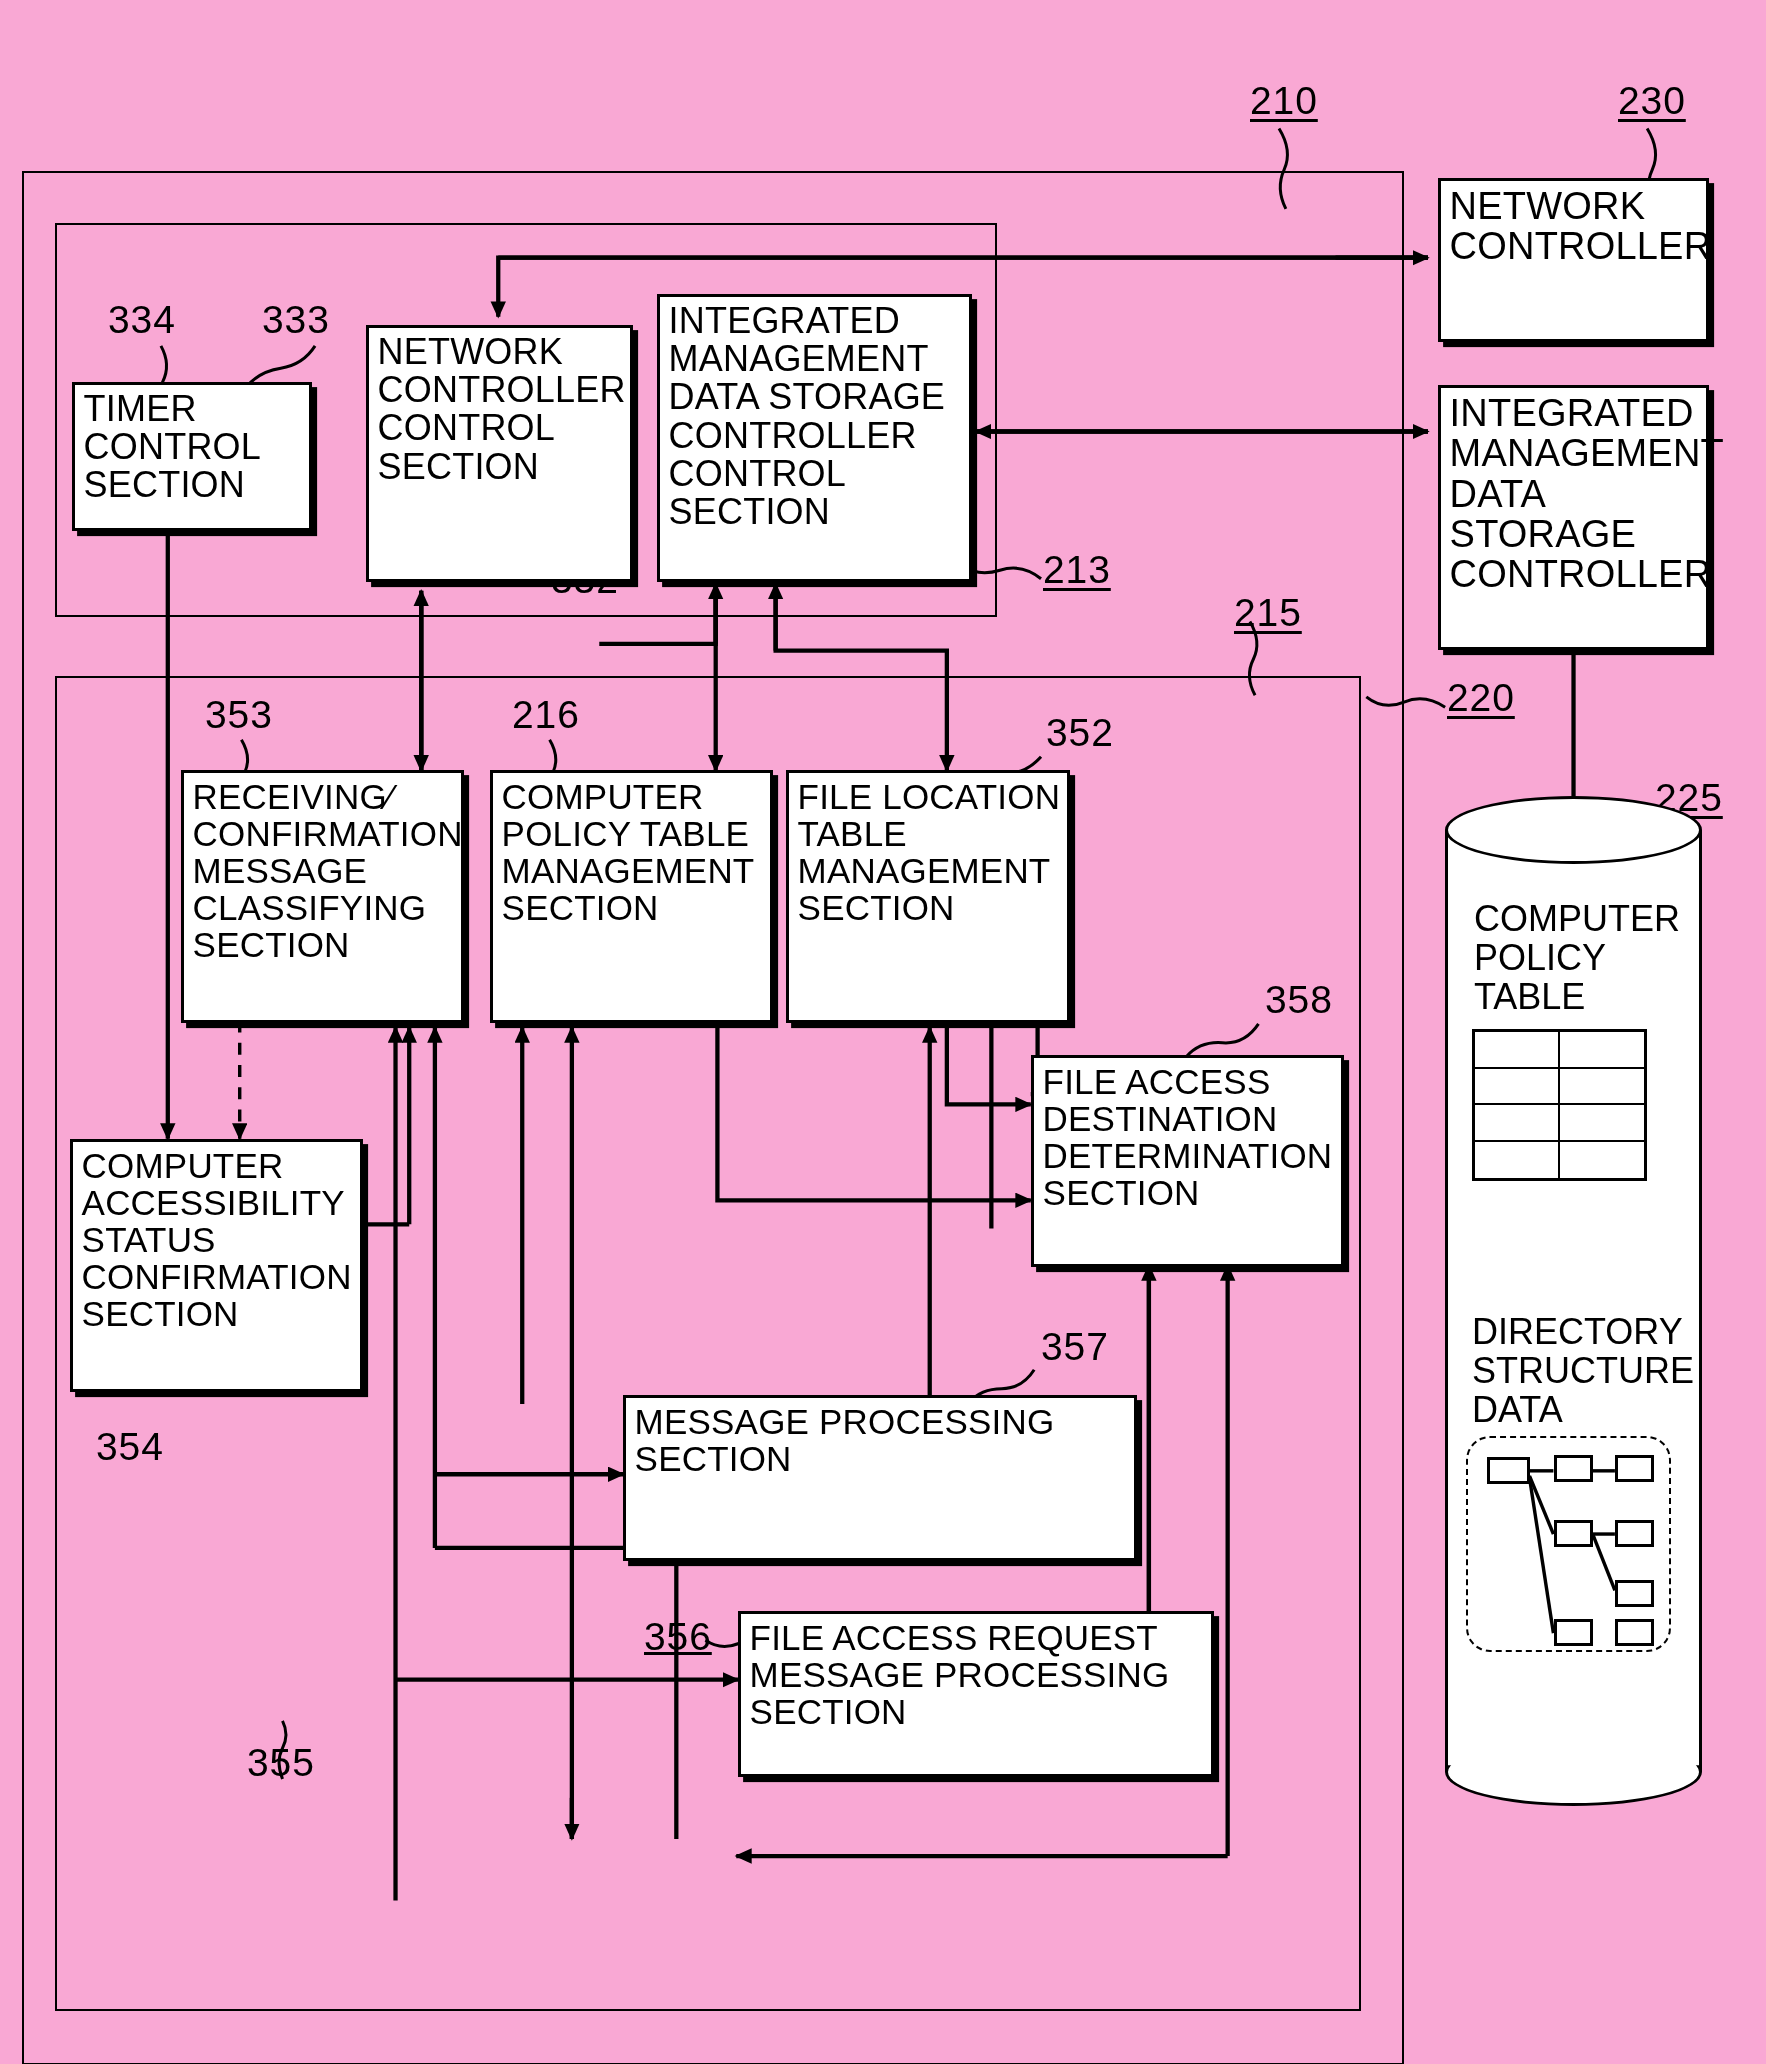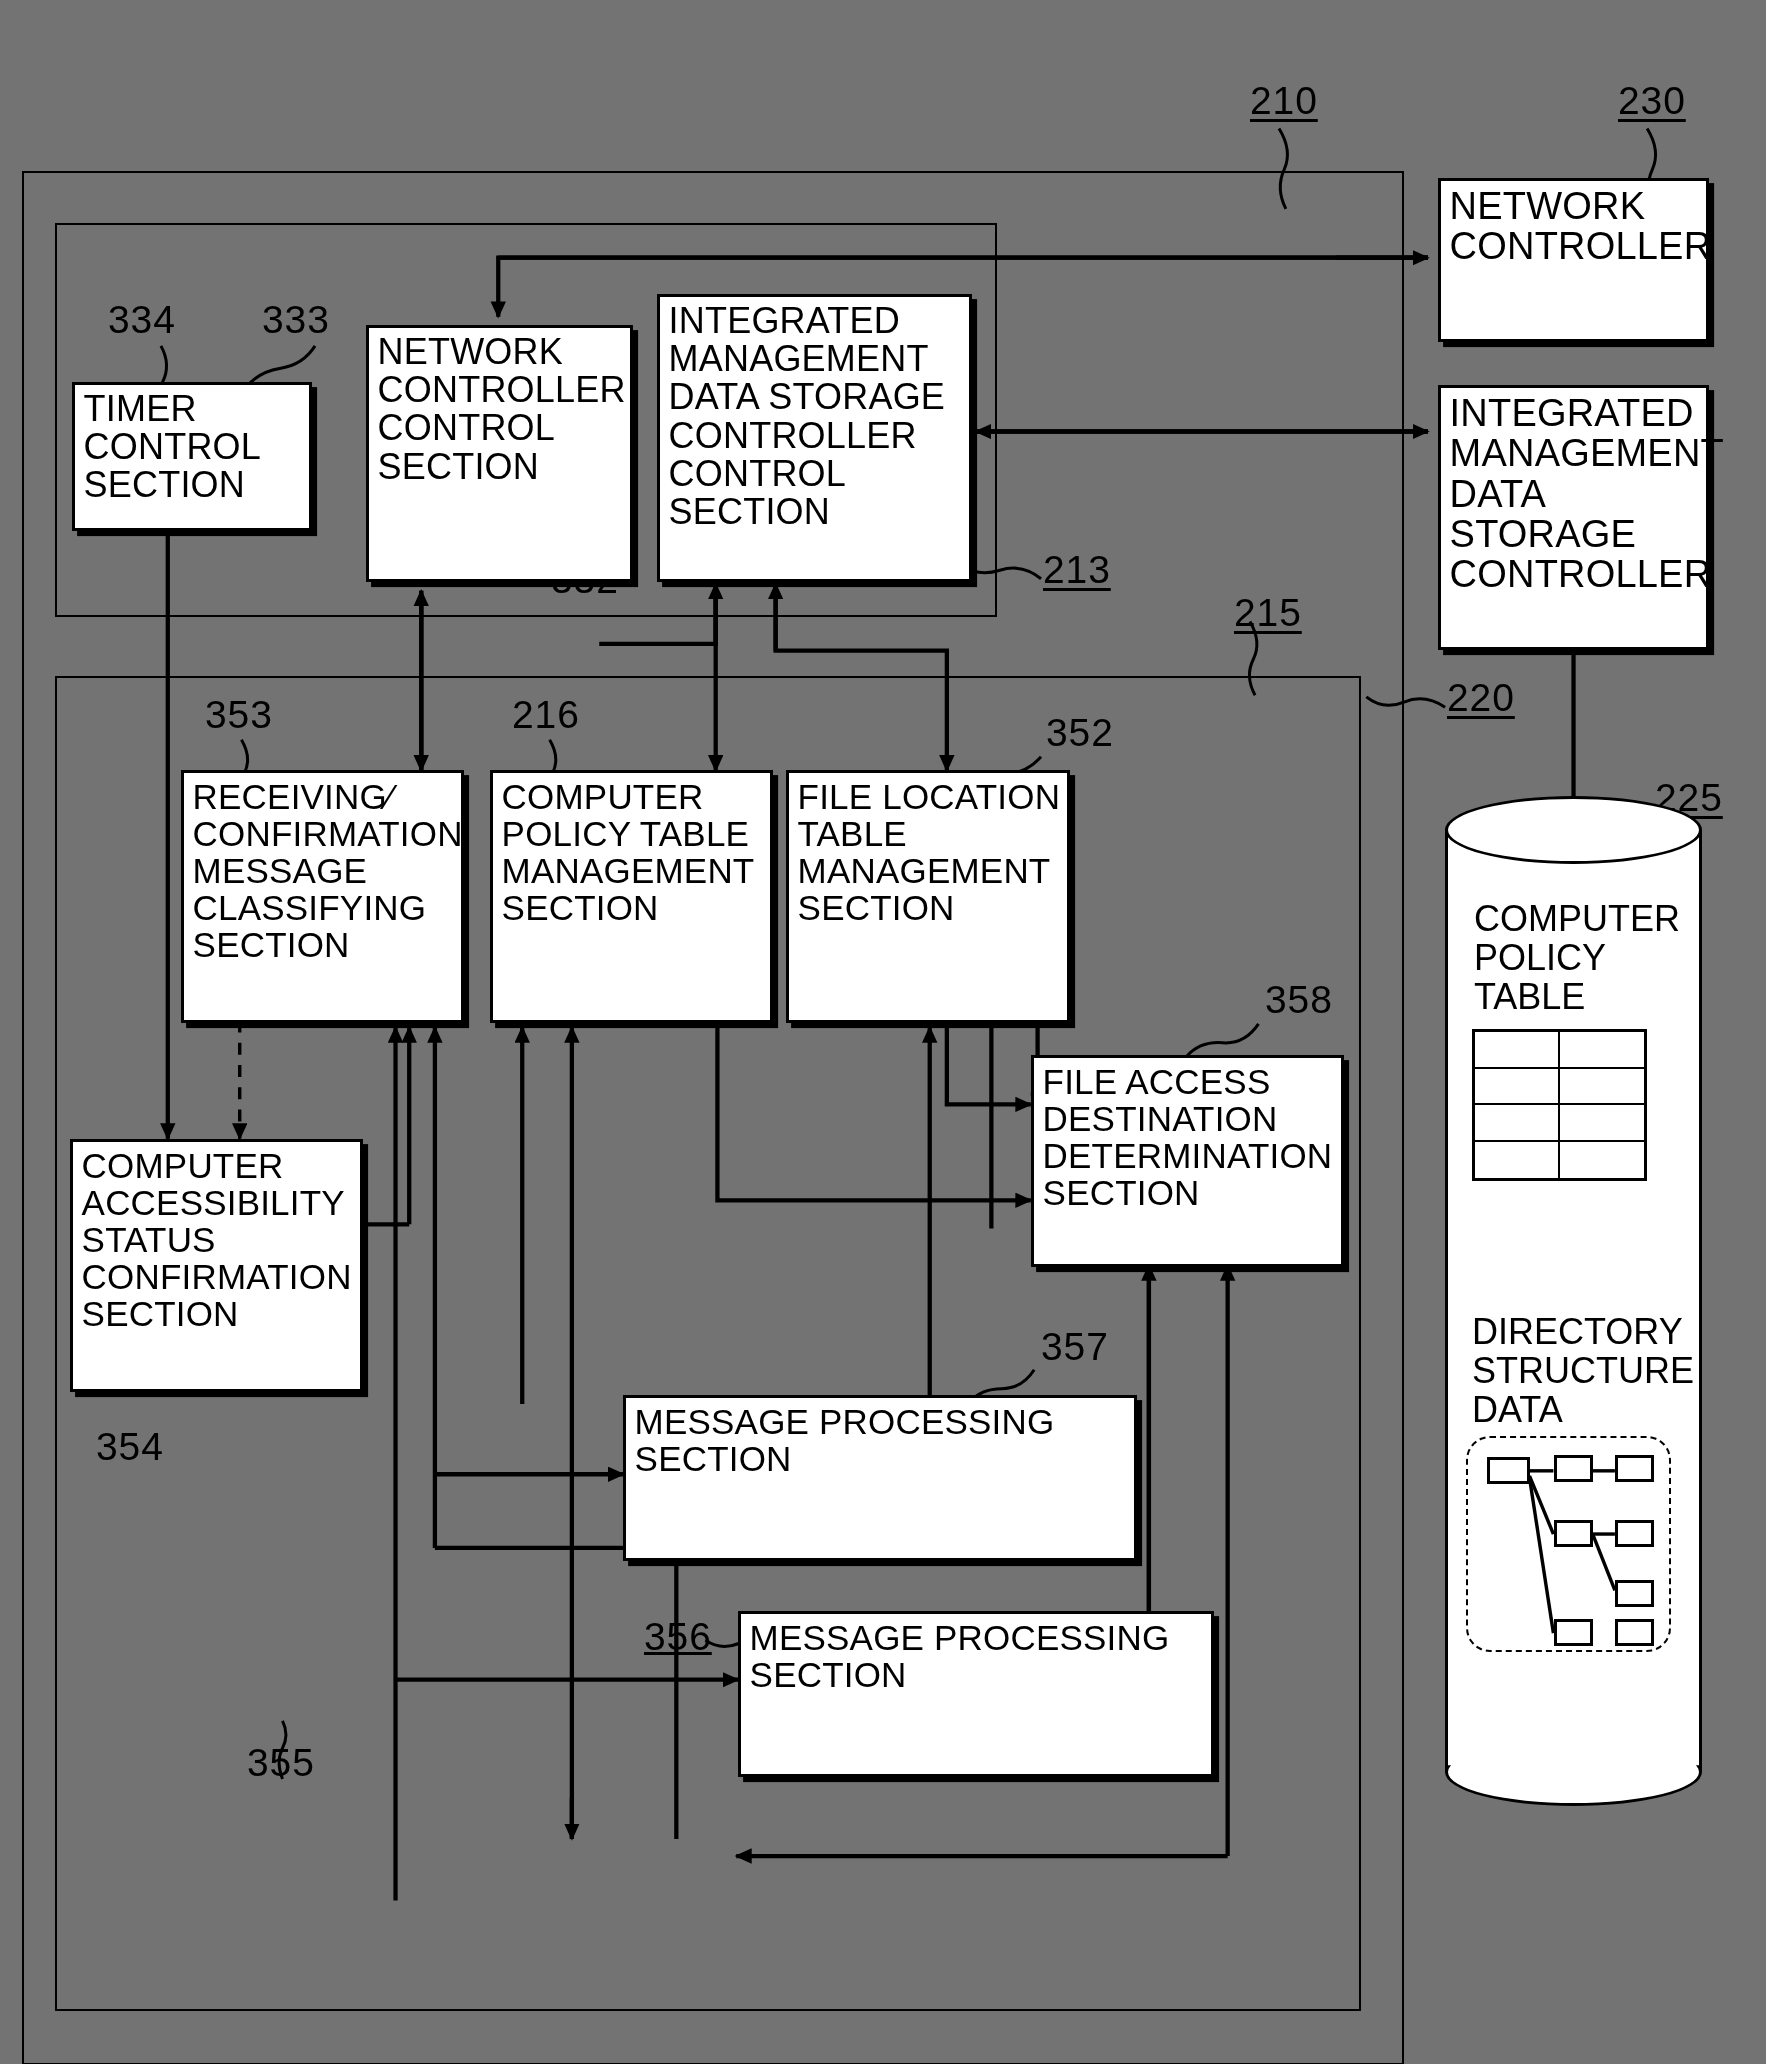--- a/index.html
+++ b/index.html
@@ -4,21 +4,21 @@
 <style>
   html,body{margin:0;padding:0;background:#ffffff;}
   body{
     font-family:"Liberation Sans", sans-serif;
     color:#000;
   }
   #stage{
     position:relative;
     width:1767px;
     height:2065px;
-    background:#737373;
+    background:#f9a8d4;
     overflow:hidden;
   }
 
   
   .frame{
     position:absolute;
     border:2.6px solid #000;
     box-sizing:border-box;
     background:transparent;
   }
@@ -347,20 +347,21 @@
 
   <div class="box t41" style="left:623px; top:1395px; width:514px; height:166px;">
     <div>
       <span>MESSAGE PROCESSING</span>
       <span>SECTION</span>
     </div>
   </div>
 
   <div class="box t41" style="left:738px; top:1611px; width:476px; height:166px;">
     <div>
+      <span>FILE ACCESS REQUEST</span>
       <span>MESSAGE PROCESSING</span>
       <span>SECTION</span>
     </div>
   </div>
 
 
   <div class="cyl-wrap" style="left:1445px; top:796px; width:257px; height:1010px;">
     <div class="cyl-body"></div>
     <div class="cyl-bot"></div>
     <div class="cyl-top"></div>

